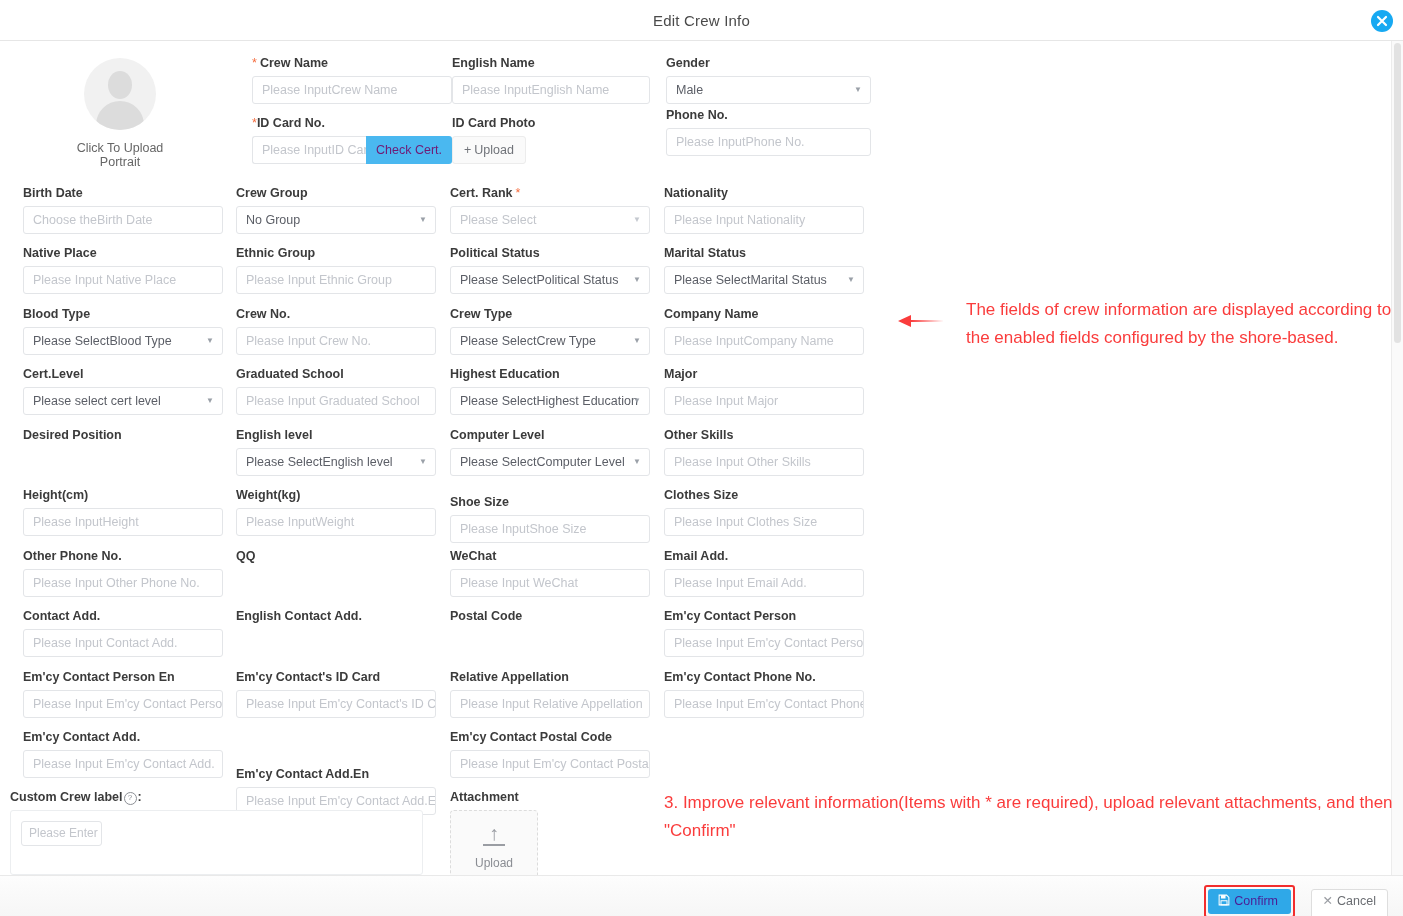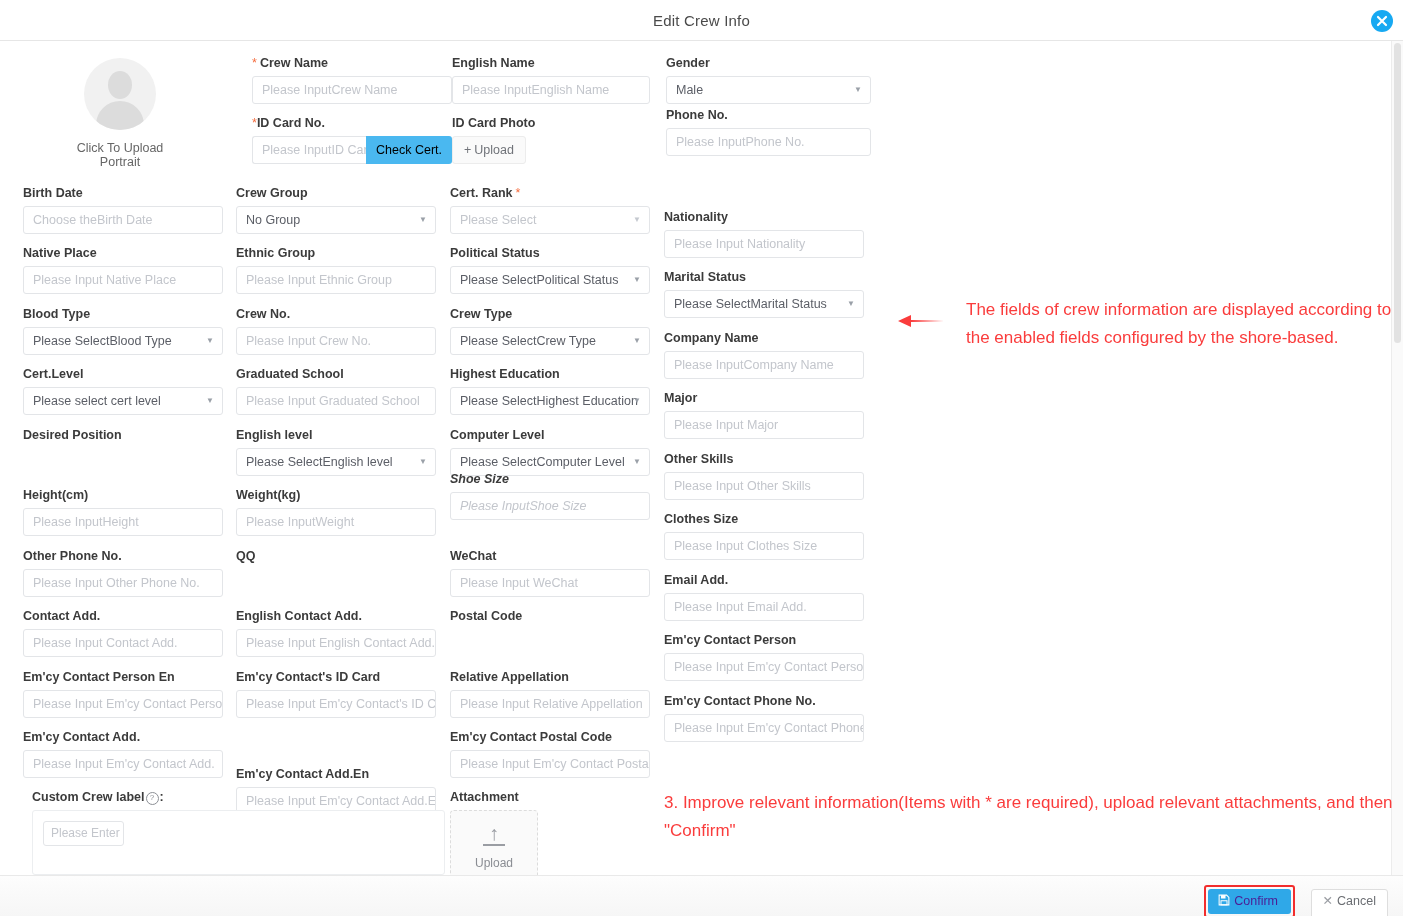--- a/index.html
+++ b/index.html
@@ -168,21 +168,21 @@
     align-items: center;
     color: #9aa0a8;
     font-size: 8px;
   }
   .caret-light { color: #c5c9d0; }
 
   
   .c1 { left: 23px;  width: 200px; }
   .c2 { left: 236px; width: 200px; }
   .c3 { left: 450px; width: 200px; }
-  .c4 { left: 664px; width: 200px; margin-top: 24px; }
+  .c4 { left: 664px; width: 200px; }
 
   
   .t2 { left: 236px; width: 200px; margin-left: 16px; }
   .t3 { left: 452px; width: 198px; }
   .t4 { left: 666px; width: 205px; }
 
   
   .idcard-group {
     display: flex;
     width: 200px;
@@ -191,21 +191,21 @@
     flex: 1;
     border-right: none;
     border-radius: 3px 0 0 3px;
     min-width: 0;
   }
   .check-cert {
     height: 28px;
     line-height: 28px;
     padding: 0 10px;
     background: #4ab8f0;
-    color: #000000;
+    color: #701a75;
     font-size: 12.5px;
     border-radius: 0 3px 3px 0;
     white-space: nowrap;
     cursor: pointer;
   }
 
   .upload-sm {
     display: inline-block;
     height: 28px;
     line-height: 26px;
@@ -491,21 +491,21 @@
       <div class="inp">Please Input Other Skills</div>
     </div>
     <div class="field c1" style="top: 487px;">
       <div class="flabel"><span>Height(cm)</span></div>
       <div class="inp">Please InputHeight</div>
     </div>
     <div class="field c2" style="top: 487px;">
       <div class="flabel"><span>Weight(kg)</span></div>
       <div class="inp">Please InputWeight</div>
     </div>
-    <div class="field c3" style="top: 471px; font-style: italic;">
+    <div class="field c3" style="top: 494px;">
       <div class="flabel"><span>Shoe Size</span></div>
       <div class="inp">Please InputShoe Size</div>
     </div>
     <div class="field c4" style="top: 487px;">
       <div class="flabel"><span>Clothes Size</span></div>
       <div class="inp">Please Input Clothes Size</div>
     </div>
     <div class="field c1" style="top: 548px;">
       <div class="flabel"><span>Other Phone No.</span></div>
       <div class="inp">Please Input Other Phone No.</div>
@@ -520,21 +520,20 @@
     <div class="field c4" style="top: 548px;">
       <div class="flabel"><span>Email Add.</span></div>
       <div class="inp">Please Input Email Add.</div>
     </div>
     <div class="field c1" style="top: 608px;">
       <div class="flabel"><span>Contact Add.</span></div>
       <div class="inp">Please Input Contact Add.</div>
     </div>
     <div class="field c2" style="top: 608px;">
       <div class="flabel"><span>English Contact Add.</span></div>
-      <div class="inp">Please Input English Contact Add.</div>
     </div>
     <div class="field c3" style="top: 608px;">
       <div class="flabel"><span>Postal Code</span></div>
     </div>
     <div class="field c4" style="top: 608px;">
       <div class="flabel"><span>Em'cy Contact Person</span></div>
       <div class="inp">Please Input Em'cy Contact Person</div>
     </div>
     <div class="field c1" style="top: 669px;">
       <div class="flabel"><span>Em'cy Contact Person En</span></div>
@@ -559,21 +558,21 @@
     <div class="field c2" style="top: 729px; margin-top: 37px;">
       <div class="flabel"><span>Em'cy Contact Add.En</span></div>
       <div class="inp">Please Input Em'cy Contact Add.E</div>
     </div>
     <div class="field c3" style="top: 729px;">
       <div class="flabel"><span>Em'cy Contact Postal Code</span></div>
       <div class="inp">Please Input Em'cy Contact Postal</div>
     </div>
   </div>
 
-<div class="field" style="left:32px; top:789px; width:413px;">
+<div class="field" style="left:10px; top:789px; width:413px;">
   <div class="flabel"><span>Custom Crew label</span><span class="help-icon">?</span><span>:</span></div>
   <div class="crewlabel-box">
     <div class="crewlabel-chip">Please Enter C</div>
   </div>
 </div>
 
 <div class="field" style="left:450px; top:789px;">
   <div class="flabel">Attachment</div>
   <div class="attach-box">
     <div class="arrow">↑</div>

